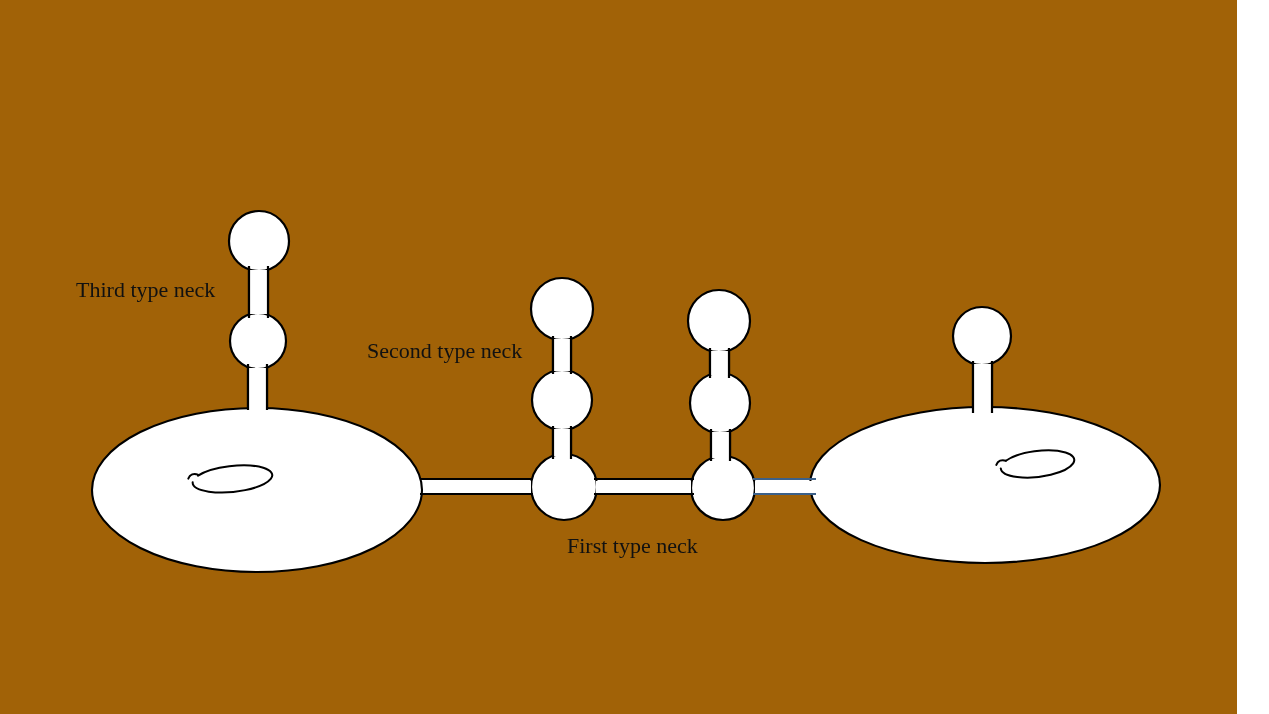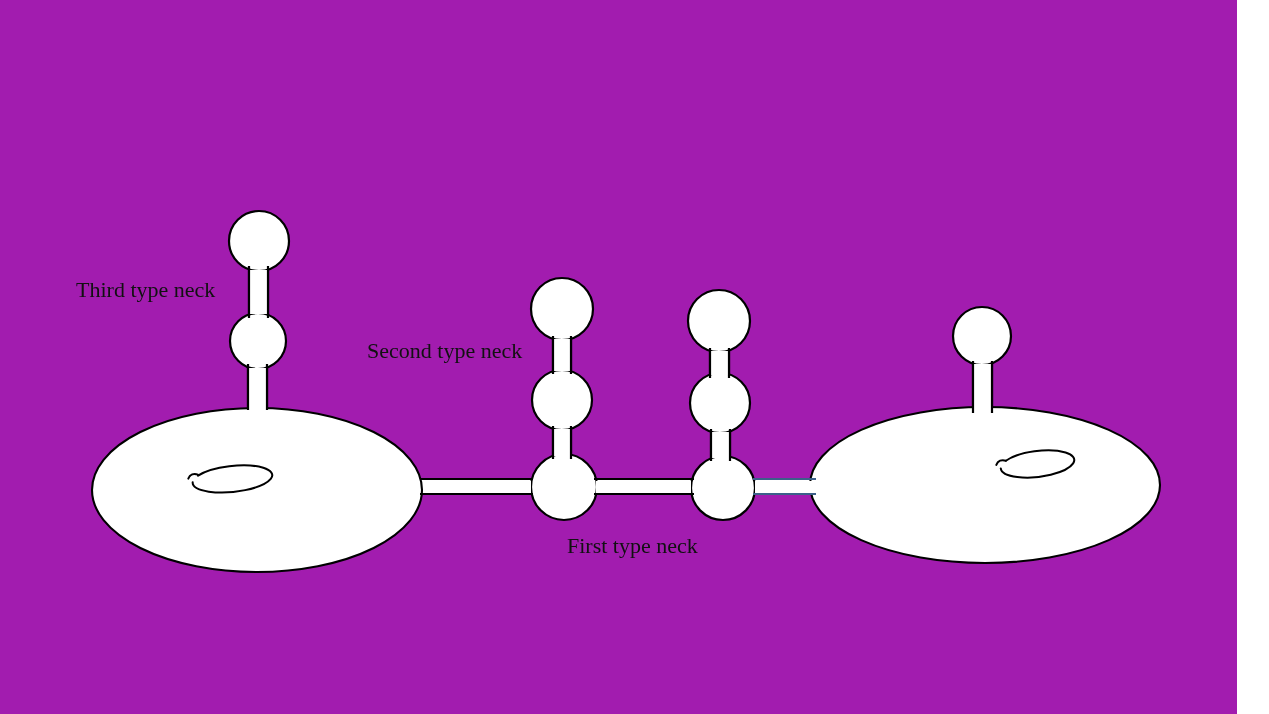--- a/index.html
+++ b/index.html
@@ -8,21 +8,21 @@
     padding: 0;
     background: #ffffff;
   }
   body {
     font-family: "Liberation Serif", "DejaVu Serif", serif;
   }
   #canvas {
     position: relative;
     width: 1237px;
     height: 714px;
-    background: #a21caf;
+    background: #a16207;
     overflow: hidden;
   }
   #diagram {
     position: absolute;
     left: 0;
     top: 0;
     width: 1269px;
     height: 714px;
   }
   .surface {

